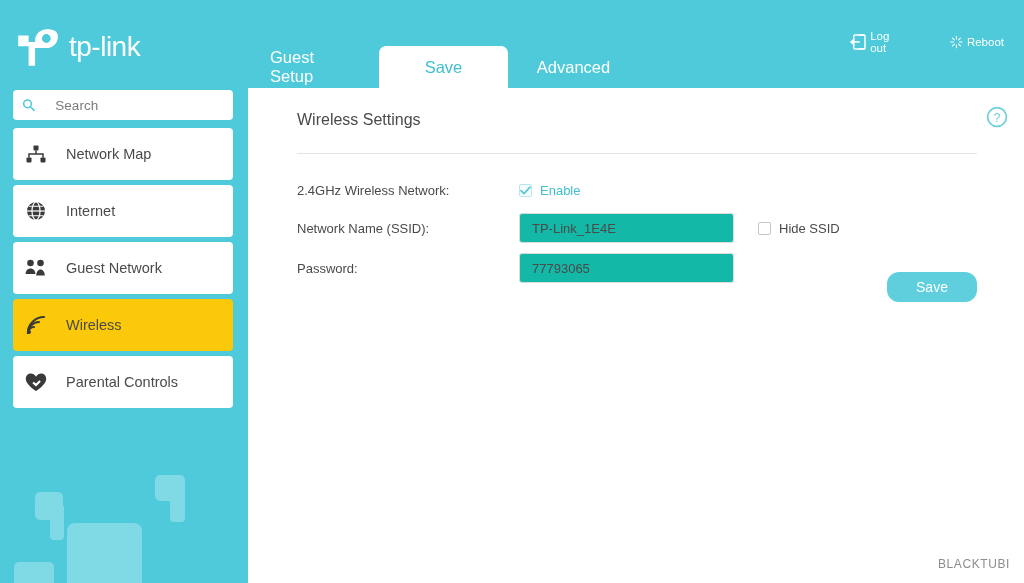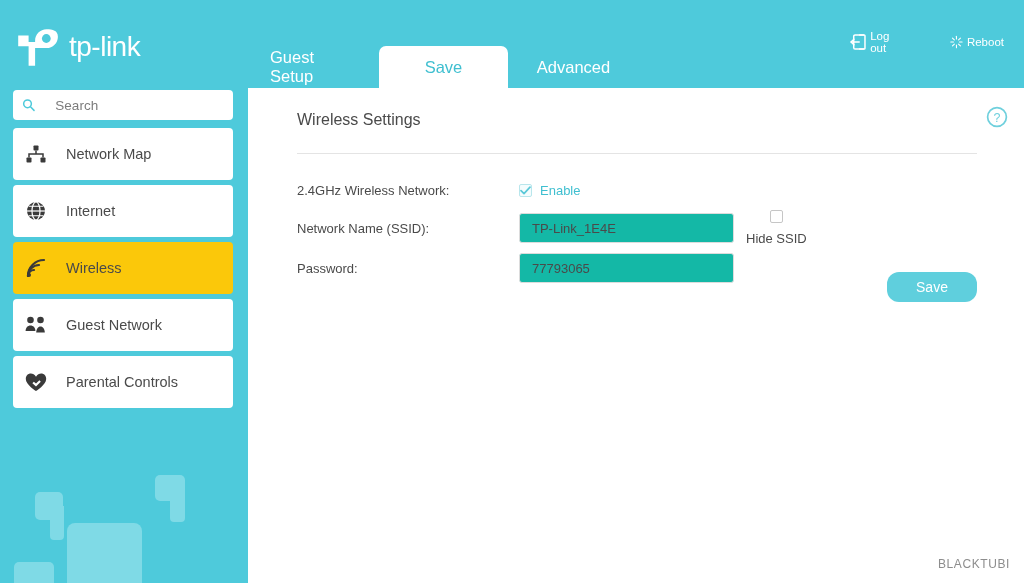--- a/index.html
+++ b/index.html
@@ -197,21 +197,21 @@
     border-radius: 2px;
     background: #fff;
     display: flex;
     align-items: center;
     justify-content: center;
     flex: none;
   }
   .chk.checked { border-color: #b8e6ec; background: #f4fcfd; }
   .chk-label { font-size: 13px; color: #4a4a4a; }
   .chk-label.teal { color: #3fbfd0; }
-  .hide-ssid { margin-left: 12px; flex-direction: column; }
+  .hide-ssid { margin-left: 24px; }
 
   .save-row {
     position: absolute;
     left: 49px; top: 184px;
     width: 680px;
     display: flex;
     justify-content: flex-end;
   }
   .save-btn {
     width: 90px; height: 30px;
@@ -284,42 +284,42 @@
           <svg width="20" height="20" viewBox="0 0 20 20">
             <circle cx="10" cy="10" r="9" fill="#3a3a3a"></circle>
             <ellipse cx="10" cy="10" rx="4" ry="9" fill="none" stroke="#ffffff" stroke-width="1.2"></ellipse>
             <line x1="1" y1="10" x2="19" y2="10" stroke="#ffffff" stroke-width="1.2"></line>
             <path d="M3 5.2h14M3 14.8h14" stroke="#ffffff" stroke-width="1.1" fill="none"></path>
           </svg>
         </span>
         <span class="nav-label">Internet</span>
       </div>
 
+      <div class="nav-item">
+        <span class="nav-icon">
+          <svg width="22" height="18" viewBox="0 0 22 18">
+            <circle cx="5.5" cy="4" r="3.3" fill="#3a3a3a"></circle>
+            <path d="M0.6 15c0-3.2 2.2-5.4 4.9-5.4S10.4 11.8 10.4 15z" fill="#3a3a3a"></path>
+            <circle cx="15.5" cy="4" r="3.3" fill="#3a3a3a"></circle>
+            <path d="M11.2 16.6c0-3.3 1.9-6 4.3-6s4.3 2.7 4.3 6z" fill="#3a3a3a"></path>
+          </svg>
+        </span>
+        <span class="nav-label">Guest Network</span>
+      </div>
+
       <div class="nav-item active">
         <span class="nav-icon">
           <svg width="20" height="20" viewBox="0 0 20 20">
             <path d="M2 18a16 16 0 0 1 16-16" fill="none" stroke="#3a3a3a" stroke-width="2.2" stroke-linecap="round"></path>
             <path d="M2 18a11 11 0 0 1 11-11" fill="none" stroke="#3a3a3a" stroke-width="2.2" stroke-linecap="round"></path>
             <path d="M2 18a6 6 0 0 1 6-6" fill="none" stroke="#3a3a3a" stroke-width="2.2" stroke-linecap="round"></path>
             <circle cx="3" cy="17" r="2" fill="#3a3a3a"></circle>
           </svg>
         </span>
         <span class="nav-label">Wireless</span>
-      </div>
-
-      <div class="nav-item">
-        <span class="nav-icon">
-          <svg width="22" height="18" viewBox="0 0 22 18">
-            <circle cx="5.5" cy="4" r="3.3" fill="#3a3a3a"></circle>
-            <path d="M0.6 15c0-3.2 2.2-5.4 4.9-5.4S10.4 11.8 10.4 15z" fill="#3a3a3a"></path>
-            <circle cx="15.5" cy="4" r="3.3" fill="#3a3a3a"></circle>
-            <path d="M11.2 16.6c0-3.3 1.9-6 4.3-6s4.3 2.7 4.3 6z" fill="#3a3a3a"></path>
-          </svg>
-        </span>
-        <span class="nav-label">Guest Network</span>
       </div>
 
       <div class="nav-item">
         <span class="nav-icon">
           <svg width="22" height="19" viewBox="0 0 22 19">
             <path d="M11 18S0.8 11.6 0.8 5.9C0.8 2.8 3 0.6 5.8 0.6c2 0 3.9 1.2 5.2 3.1C12.3 1.8 14.2 0.6 16.2 0.6c2.8 0 5 2.2 5 5.3C21.2 11.6 11 18 11 18z" fill="#3a3a3a"></path>
             <path d="M11 13.4l-3.6-3.2 1.4-1.5L11 10.5l3.4-3.3 1.4 1.5z" fill="#ffffff"></path>
           </svg>
         </span>
         <span class="nav-label">Parental Controls</span>

